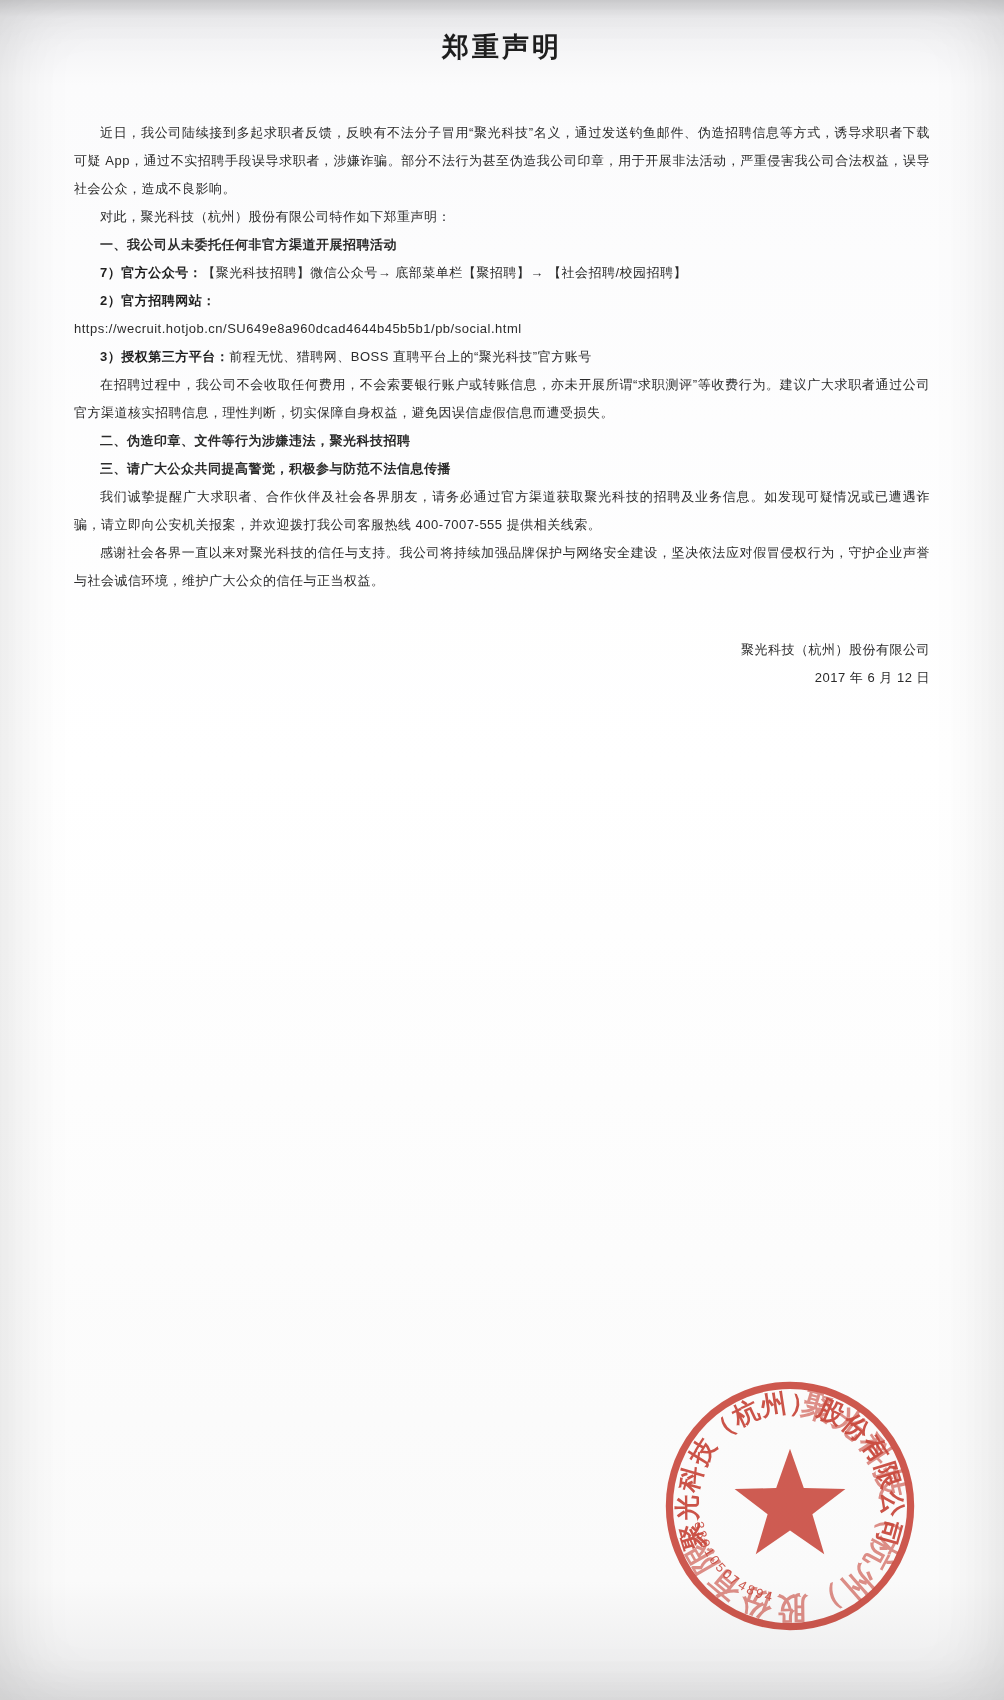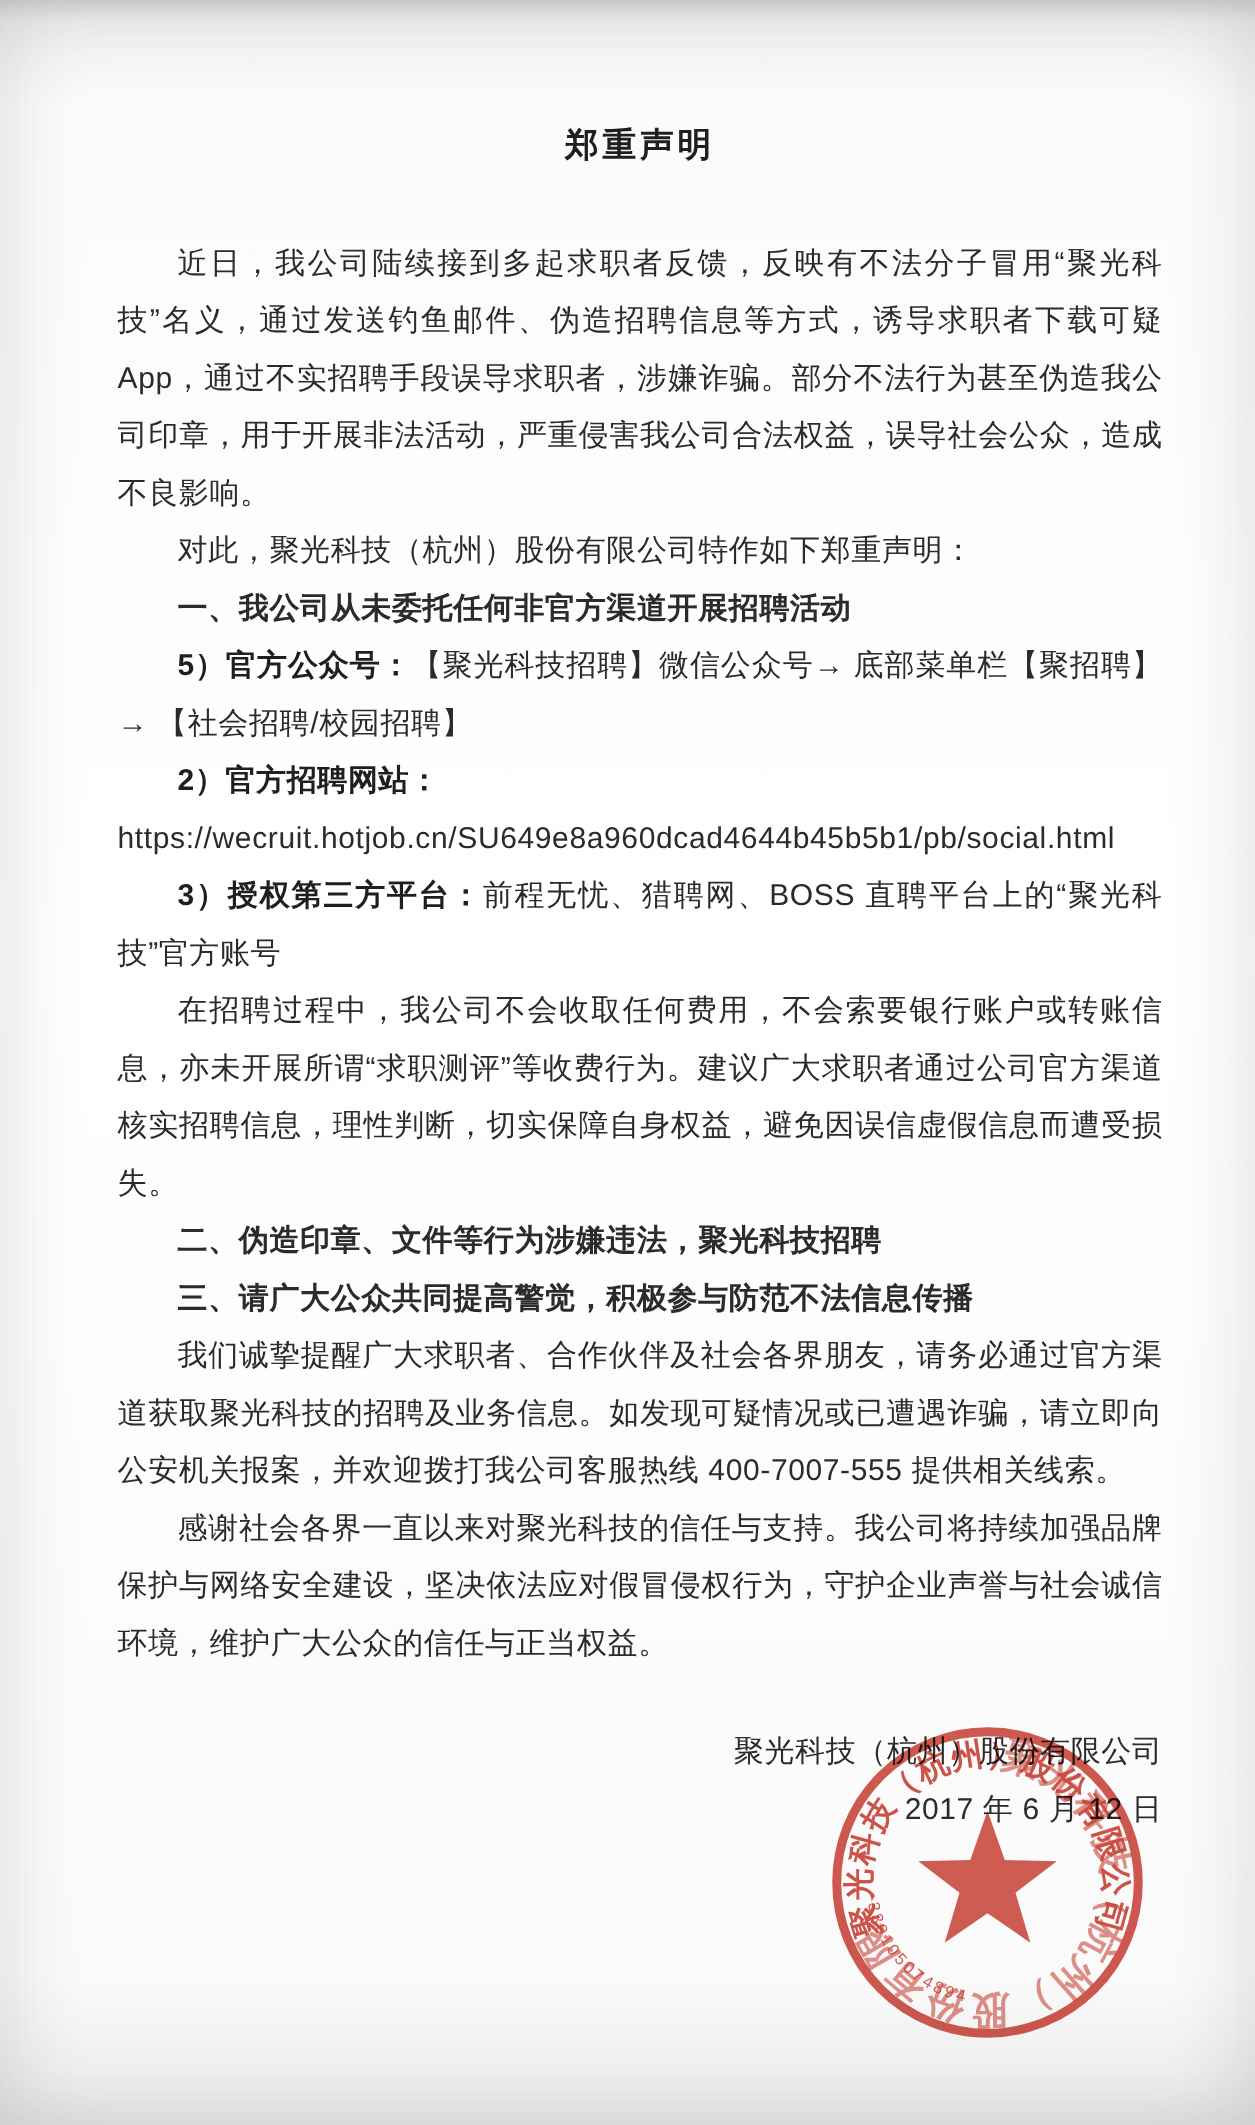--- a/index.html
+++ b/index.html
@@ -7,28 +7,28 @@
     width:1004px;height:1700px;position:relative;overflow:hidden;
     font-family:"Liberation Sans","DejaVu Sans",sans-serif;
     color:#262626;
     background:linear-gradient(180deg,#d9d9db 0%,#f0f0f2 1%,#fbfbfc 5%,#ffffff 45%,#fafafa 93%,#e9e9ea 100%);
   }
   .paper-vignette{
     position:absolute;inset:0;pointer-events:none;z-index:5;
     box-shadow:inset 0 0 70px rgba(0,0,0,0.06),inset 26px 0 60px rgba(0,0,0,0.045),inset -26px 0 60px rgba(0,0,0,0.045);
   }
   .content{
-    position:absolute;inset:0;padding:94px 74px 0;box-sizing:border-box;z-index:1;margin-left:20px;
+    position:absolute;inset:0;padding:25px 74px 0;box-sizing:border-box;z-index:1;
   }
   .doc-title{
     font-size:27px;font-weight:700;text-align:center;line-height:45px;
     letter-spacing:3px;margin:0 0 49px 0;color:#1f1f1f;
   }
   .content p{
-    margin:0;font-size:24px;line-height:46px;letter-spacing:0.5px;
+    margin:0;font-size:13px;line-height:28px;letter-spacing:0.5px;
     text-align:justify;text-justify:inter-ideograph;color:#2b2b2b;
   }
   .indent{text-indent:2em;}
   .hd{font-weight:700;color:#1f1f1f;}
   .lbl{font-weight:700;color:#1f1f1f;}
   .url-line{letter-spacing:0;}
   .sig{margin-top:41px;text-align:right;}
   .sig p{text-align:right;}
   .seal{
     position:absolute;left:652px;top:1368px;width:276px;height:276px;z-index:3;
@@ -43,21 +43,21 @@
 <body>
 
 <div class="content">
   <div class="doc-title">郑重声明</div>
 
   <p class="indent">近日，我公司陆续接到多起求职者反馈，反映有不法分子冒用“聚光科技”名义，通过发送钓鱼邮件、伪造招聘信息等方式，诱导求职者下载可疑 App，通过不实招聘手段误导求职者，涉嫌诈骗。部分不法行为甚至伪造我公司印章，用于开展非法活动，严重侵害我公司合法权益，误导社会公众，造成不良影响。</p>
   <p class="indent">对此，聚光科技（杭州）股份有限公司特作如下郑重声明：</p>
 
   <p class="indent hd">一、我公司从未委托任何非官方渠道开展招聘活动</p>
 
-  <p class="indent"><span class="lbl">5）官方公众号：</span><span>【聚光科技招聘】微信公众号→ 底部菜单栏【聚招聘】→ 【社会招聘/校园招聘】</span></p>
+  <p class="indent"><span class="lbl">7）官方公众号：</span><span>【聚光科技招聘】微信公众号→ 底部菜单栏【聚招聘】→ 【社会招聘/校园招聘】</span></p>
 
   <p class="indent"><span class="lbl">2）官方招聘网站：</span><span></span></p>
 
   <p class="url-line">https://wecruit.hotjob.cn/SU649e8a960dcad4644b45b5b1/pb/social.html</p>
 
   <p class="indent"><span class="lbl">3）授权第三方平台：</span><span>前程无忧、猎聘网、BOSS 直聘平台上的“聚光科技”官方账号</span></p>
 
 
   <p class="indent">在招聘过程中，我公司不会收取任何费用，不会索要银行账户或转账信息，亦未开展所谓“求职测评”等收费行为。建议广大求职者通过公司官方渠道核实招聘信息，理性判断，切实保障自身权益，避免因误信虚假信息而遭受损失。</p>
 

